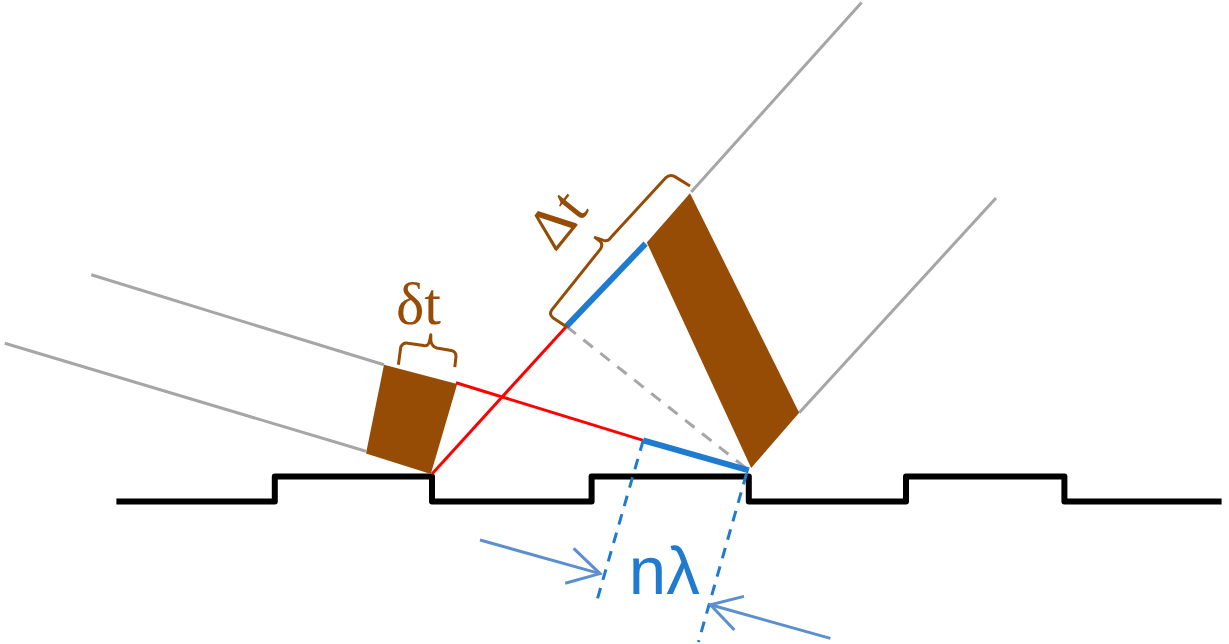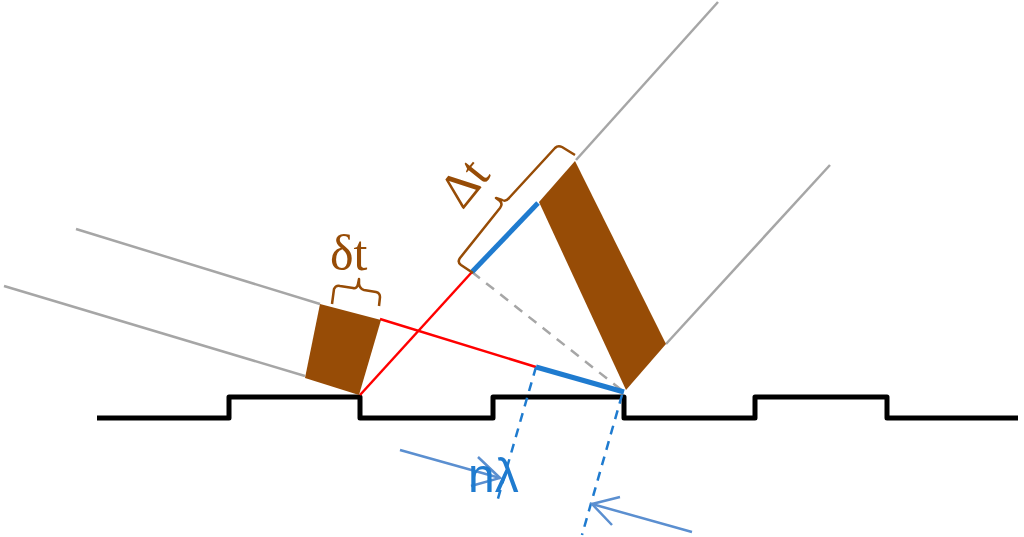--- a/index.html
+++ b/index.html
@@ -3,21 +3,21 @@
 <meta charset="utf-8">
 <style>
   html, body { margin: 0; padding: 0; background: #ffffff; }
   body { width: 1024px; height: 537px; overflow: hidden; position: relative; }
   svg { position: absolute; left: 0; top: 0; }
   .lbl { position: absolute; font-family: "Liberation Serif", serif; white-space: nowrap; }
   .brown { color: #974c06; }
   .blue { color: #1f7bcf; }
   #dt-label { left: 330px; top: 228px; font-size: 50px; line-height: 50px; }
   #DT-label { left: 442px; top: 150px; font-size: 50px; line-height: 50px; transform: rotate(-51deg); transform-origin: 30px 30px; }
-  #nl-label { left: 468px; top: 448px; font-size: 48px; line-height: 56px; font-family: "Liberation Sans", sans-serif; }
+  #nl-label { left: 524px; top: 448px; font-size: 56px; line-height: 56px; font-family: "Liberation Sans", sans-serif; }
 </style>
 </head>
 <body>
 
 <svg width="1024" height="537" viewBox="0 0 1024 537">
 
   <polyline points="97,418 229,418 229,397 360,397 360,418 493,418 493,397 624,397 624,418 755,418 755,397 887,397 887,418 1018,418" fill="none" stroke="#000000" stroke-width="5" stroke-linejoin="round"></polyline>
 
   <line x1="76" y1="229" x2="320" y2="304" stroke="#a6a6a6" stroke-width="2.5"></line>
   <line x1="4" y1="286" x2="305" y2="376" stroke="#a6a6a6" stroke-width="2.5"></line>

